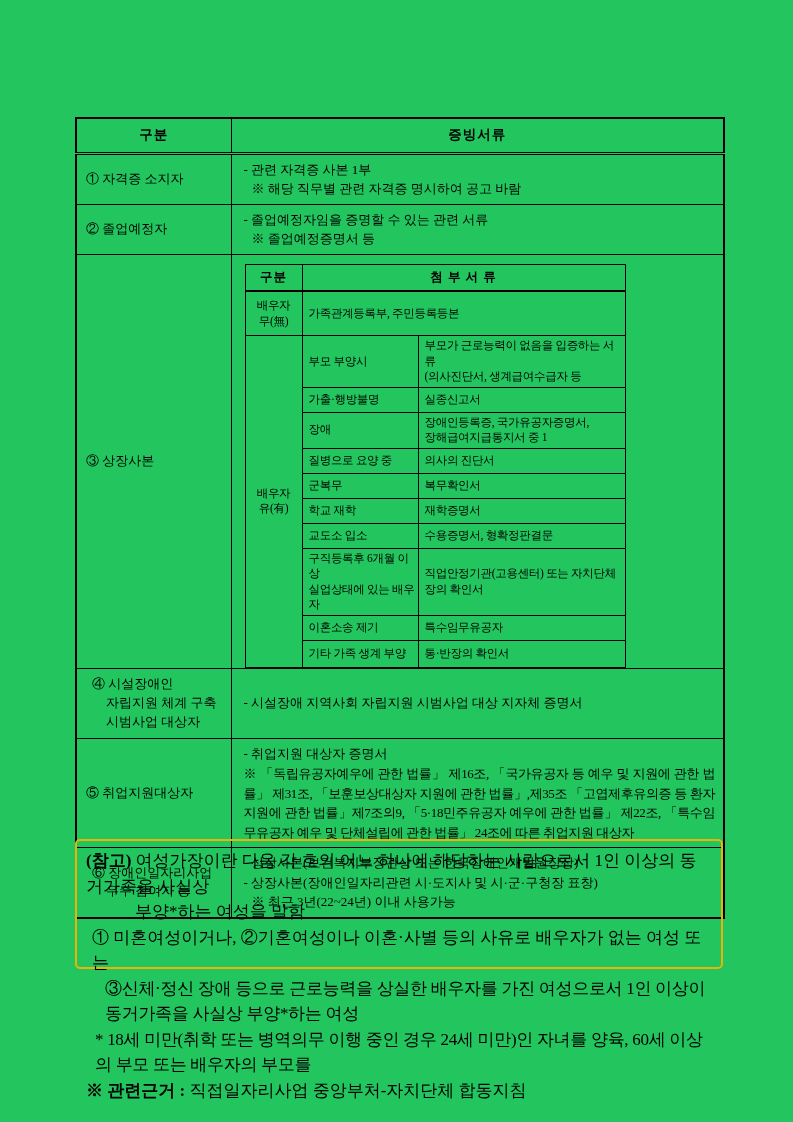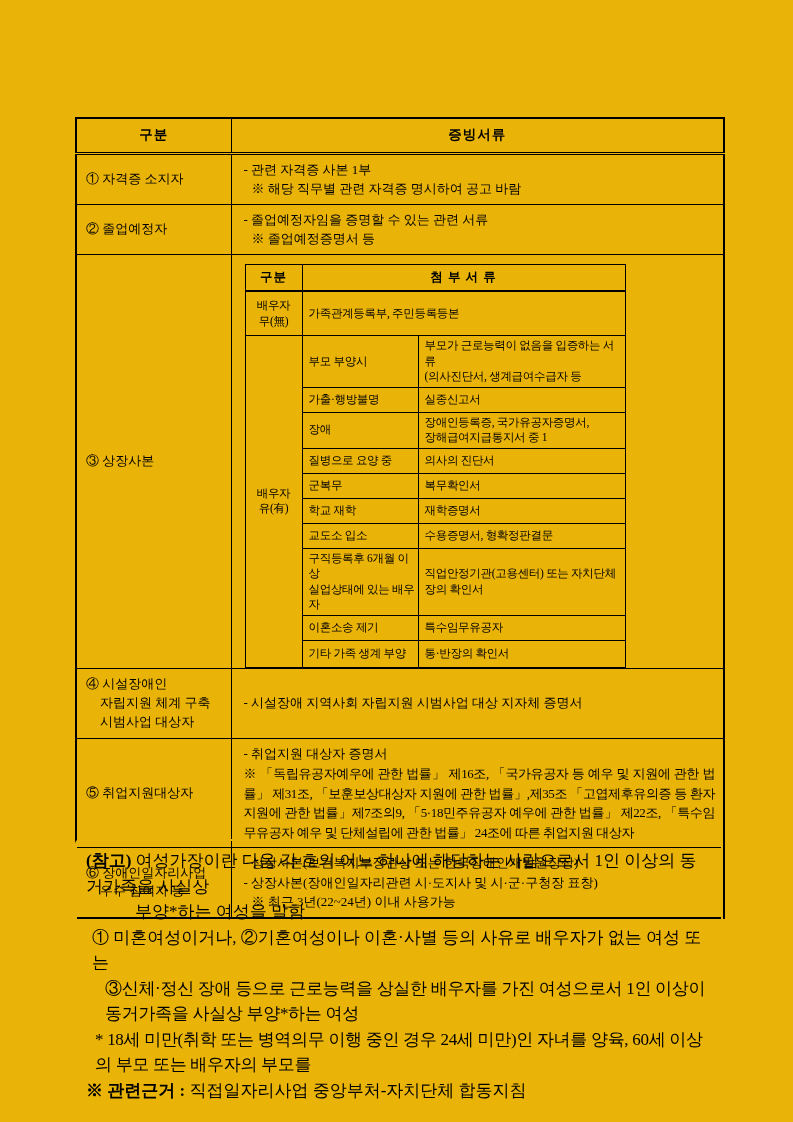--- a/index.html
+++ b/index.html
@@ -2,32 +2,32 @@
 <html><head>
 <meta charset="utf-8">
 <style>
   * { margin:0; padding:0; box-sizing:border-box; }
   html,body { background:#fff; }
   body {
     width:793px; height:1122px;
     font-family:"Liberation Serif","DejaVu Serif",serif;
     color:#000;
   }
-  .page { position:relative; width:793px; height:1122px; background:#eab308; overflow:hidden; }
+  .page { position:relative; width:793px; height:1122px; background:#22c55e; overflow:hidden; }
 
   
   table.main { position:absolute; left:75px; top:117px; width:648px; border-collapse:collapse; table-layout:fixed; }
   table.main, table.main td, table.main th { border:1.5px solid #000; }
   table.main { border:2px solid #000; }
   table.main th { border-bottom:3px double #000; }
   .main th { height:35px; font-size:13.5px; font-weight:bold; text-align:center; letter-spacing:1px; }
   .c-label { width:155px; font-size:13px; padding:4px 4px 4px 9px; vertical-align:middle; white-space:pre-line; line-height:1.45; }
   .c-docs  { width:493px; font-size:13px; padding:5px 8px 5px 12px; vertical-align:middle; line-height:1.5; }
   .c-docs .ln { white-space:pre-line; }
-  .hang { padding-left:23px; text-indent:-14px; }
+  .hang { padding-left:29px; text-indent:-14px; }
   .docs-sub { padding-left:8px; }
   .r1 { height:46px; } .r2 { height:44px; } .r4 { height:70px; } .r5 { height:103px; } .r6 { height:56px; }
 
   
   .c-inner { vertical-align:top; padding:9px 0 0 13px; height:338px; }
 
   
   table.inner { width:380px; border-collapse:collapse; table-layout:fixed; }
   table.inner td, table.inner th { border:1px solid #000; }
   table.inner { border:1.5px solid #000; }

